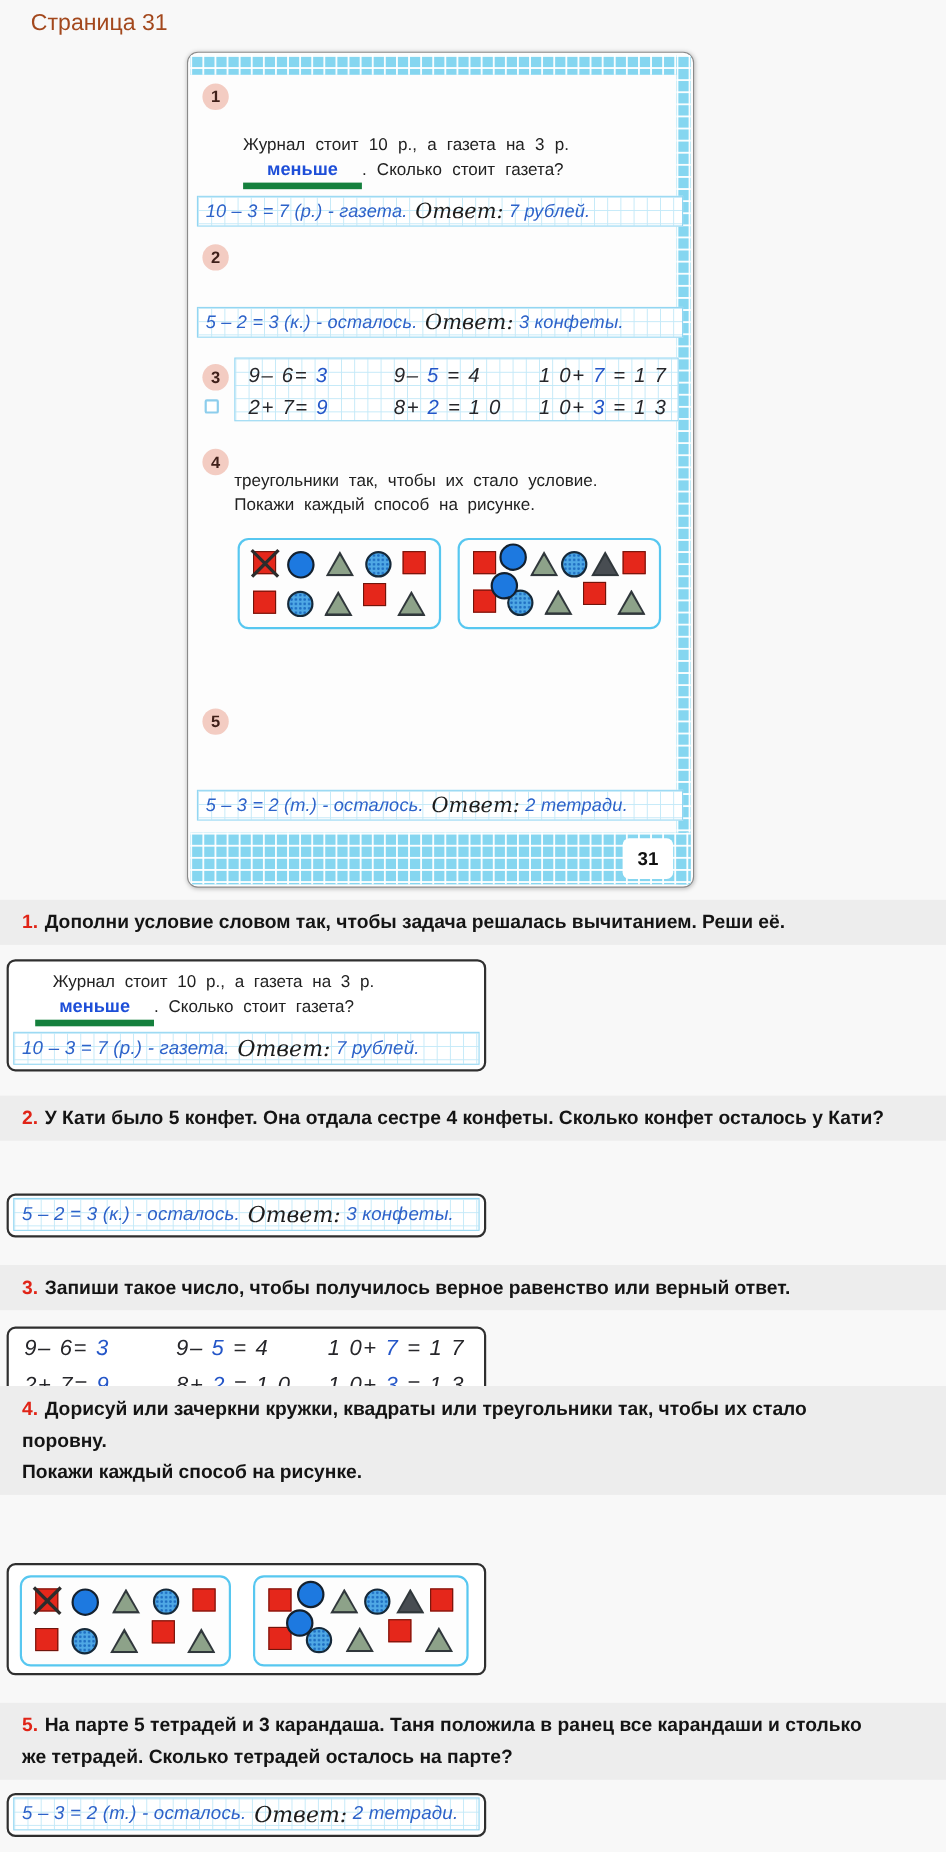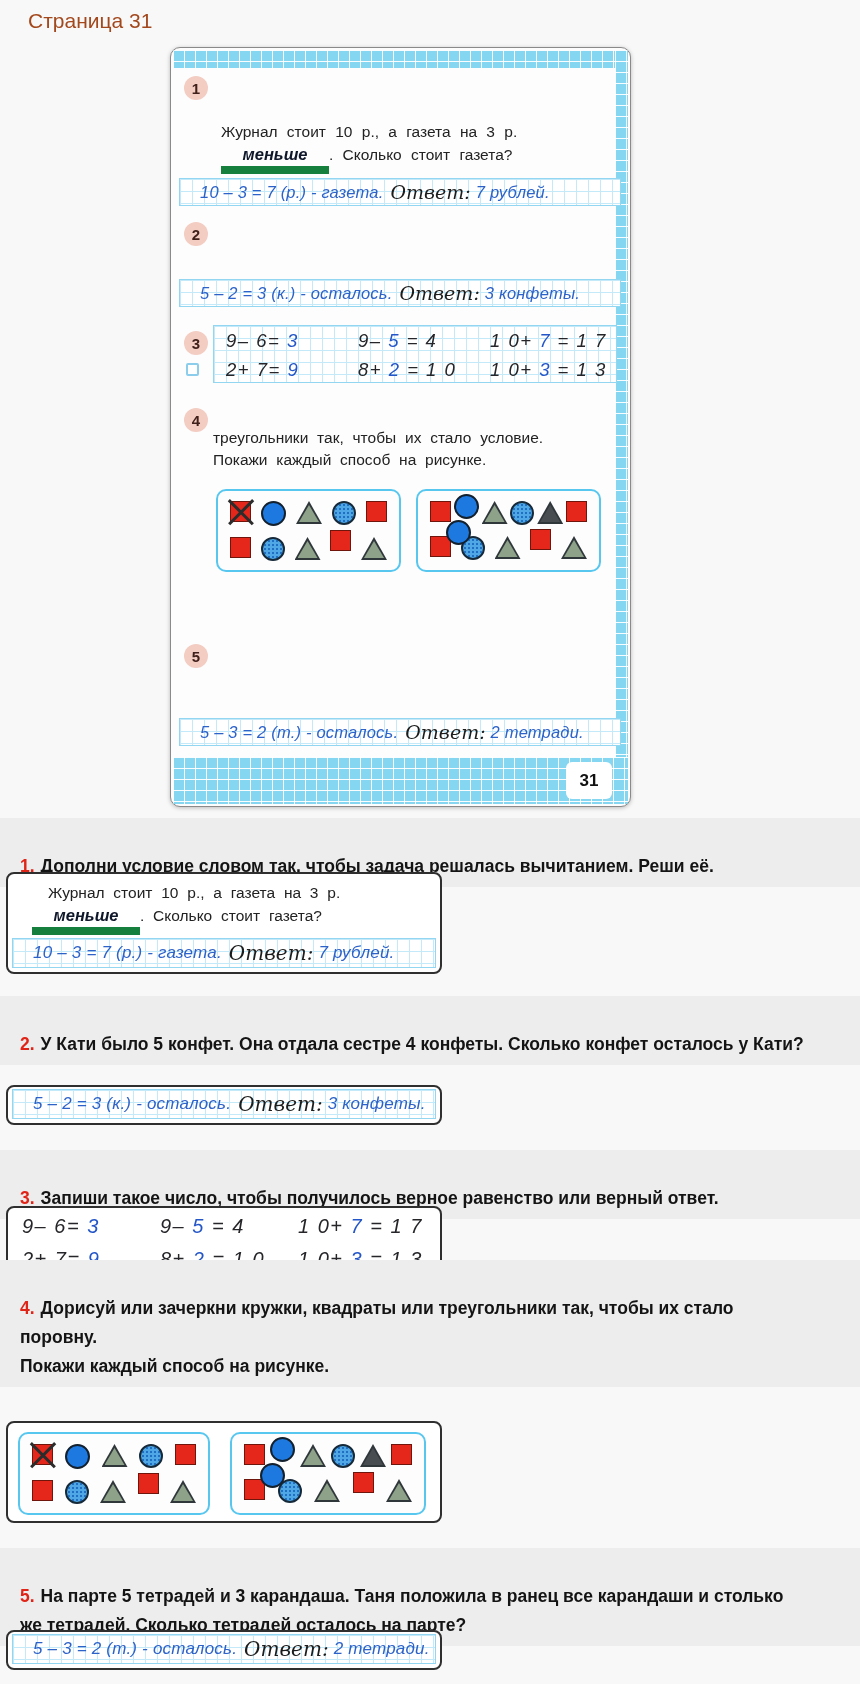--- a/index.html
+++ b/index.html
@@ -18,27 +18,27 @@
 .band-top{position:absolute;left:2px;right:2px;top:2px;height:18px;}
 .strip-right{position:absolute;right:2px;top:2px;bottom:2px;width:13px;}
 .band-bottom{position:absolute;left:2px;right:2px;bottom:2px;height:47px;}
 .pnum31{position:absolute;right:18px;bottom:7px;width:46px;height:37px;background:#fff;border-radius:6px;
         display:flex;align-items:center;justify-content:center;font-weight:bold;font-size:17px;color:#111;}
 
 .pnum-circle{position:absolute;width:24px;height:24px;border-radius:50%;background:#f3ccc2;color:#40201a;
              font-weight:bold;font-size:15px;display:flex;align-items:center;justify-content:center;}
 .ptext{position:absolute;left:42px;width:400px;font-size:15.5px;line-height:22px;color:#222;word-spacing:4.5px;}
 .task-text{position:absolute;left:50px;font-size:15.5px;line-height:23px;color:#222;word-spacing:5px;}
-.blank{display:inline-block;min-width:108px;text-align:center;border-bottom:8px solid #15803d;
-       color:#0f172a;font-style:italic;font-size:16.5px;font-weight:bold;}
+.blank{display:inline-block;min-width:108px;text-align:center;border-bottom:6px solid #15803d;
+       color:#1d4ed8;font-size:16.5px;font-weight:bold;}
 .bluegrid{background-color:#fff;
   background-image:linear-gradient(#c4e9f8 1px,transparent 1px),linear-gradient(90deg,#c4e9f8 1px,transparent 1px);
   background-size:12px 12px;}
 .hw-strip{position:absolute;left:8px;width:442px;height:28px;border:1px solid #93d6f2;
-          display:flex;align-items:center;padding-left:20px;overflow:hidden;text-align:center;}
+          display:flex;align-items:center;padding-left:7px;overflow:hidden;text-align:center;}
 .hw{font-style:italic;color:#2d62c9;font-size:16.5px;white-space:nowrap;letter-spacing:.2px;}
 .hw-label{font-family:"DejaVu Serif",serif;font-style:italic;color:#1c1c1c;font-size:19px;
           margin:0 5px 0 7px;white-space:nowrap;}
 .checkbox{position:absolute;width:13px;height:13px;border:2px solid #8ccdec;background:#fff;border-radius:2px;}
 
 .eq-grid{position:absolute;left:42px;top:277px;width:404px;height:58px;border:1px solid #93d6f2;}
 .eq-row{display:flex;align-items:center;}
 .eq-grid .eq-row{height:29px;}
 .eq{font-style:italic;font-size:18.5px;letter-spacing:1.5px;color:#26262a;white-space:nowrap;}
 .eq-grid .eq{width:132px;padding-left:12px;}
@@ -59,21 +59,21 @@
 .shape.triangle.dark::after{background:#484d52;}
 .shape.raised{margin-top:-7px;}
 .shape.crossed::before,.shape.crossed::after{content:"";position:absolute;left:50%;top:50%;
   width:34px;height:2.5px;background:#2c2c2c;}
 .shape.crossed::before{transform:translate(-50%,-50%) rotate(45deg);}
 .shape.crossed::after{transform:translate(-50%,-50%) rotate(-45deg);}
 
 
 .section{position:absolute;left:0;width:860px;background:#ededed;padding:6px 20px;
          font-size:17.5px;font-weight:bold;color:#141414;line-height:29px;}
-.section .inner{max-width:790px;margin-top:28px;}
+.section .inner{max-width:790px;}
 .sec-num{color:#e02417;margin-right:6px;}
 .abox{position:absolute;left:6px;width:436px;background:#fff;border:2px solid #2f2f2f;border-radius:8px;}
 .abox .hw-strip{left:4px;right:4px;bottom:4px;width:auto;}
 .abox .hw{font-size:17px;}
 .abox .hw-label{font-size:20px;}
 .btask{position:absolute;left:24px;top:7px;font-size:15.5px;line-height:23px;color:#222;word-spacing:4.5px;}
 .eqs-bottom{padding-top:2px;}
 .eqs-bottom .eq-row{height:33px;}
 .eqs-bottom .eq{width:138px;padding-left:14px;font-size:20px;}
 </style>

